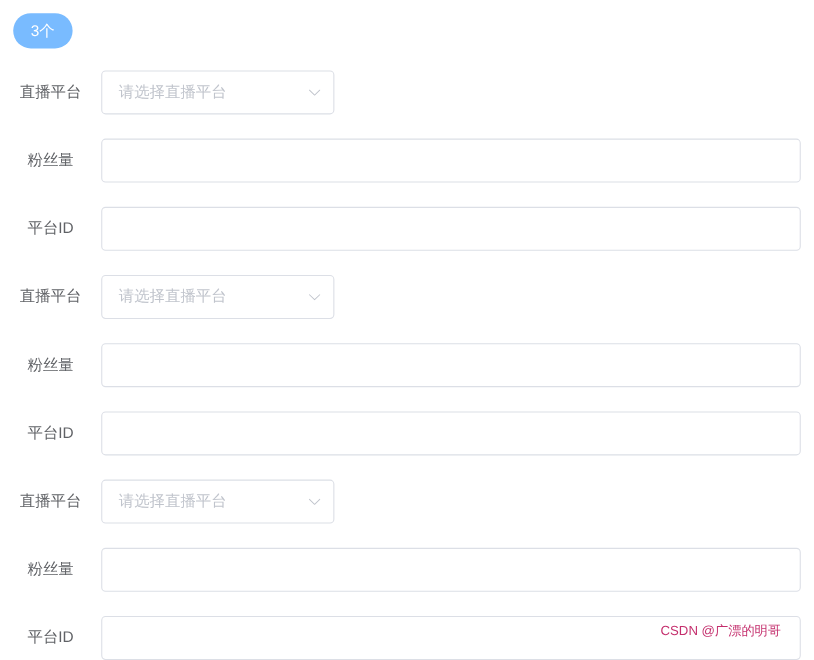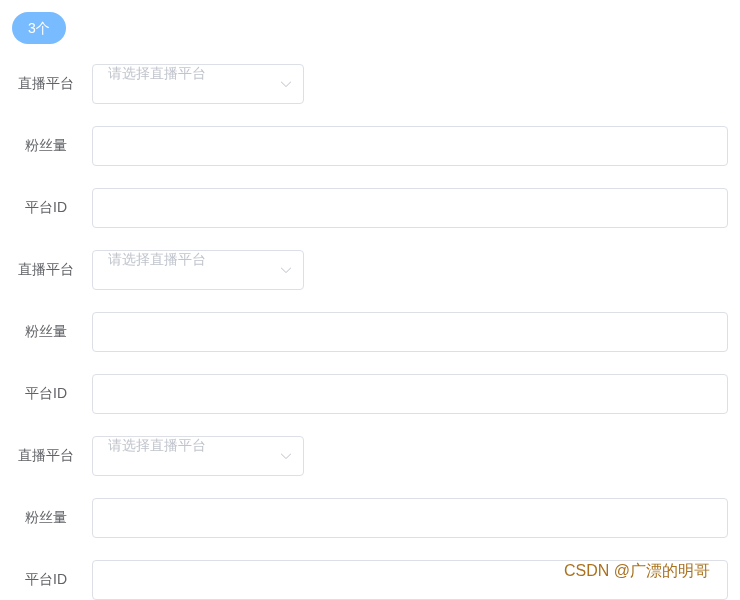--- a/index.html
+++ b/index.html
@@ -55,21 +55,21 @@
       border-radius: 4px;
       padding: 0 15px;
       font-size: 14px;
       color: #606266;
       outline: none;
       background: #fff;
     }
     .select {
       position: relative;
       display: inline-flex;
-      align-items: flex-start;
+      align-items: center;
       width: 212px;
       height: 40px;
       border: 1px solid #dcdfe6;
       border-radius: 4px;
       padding: 0 30px 0 15px;
       background: #fff;
       cursor: pointer;
     }
     .select-placeholder {
       color: #c0c4cc;
@@ -81,22 +81,22 @@
       top: 50%;
       transform: translateY(-50%);
       width: 14px;
       height: 14px;
       color: #c0c4cc;
     }
     .watermark {
       position: fixed;
       bottom: 18px;
       right: 30px;
-      color: #a16207;
-      font-size: 16px;
+      color: #be185d;
+      font-size: 12px;
       opacity: 0.9;
       pointer-events: none;
     }
   </style>
 </head>
 <body>
 
 <div class="button-row">
   <button class="btn btn-light">3个</button>
 </div>

